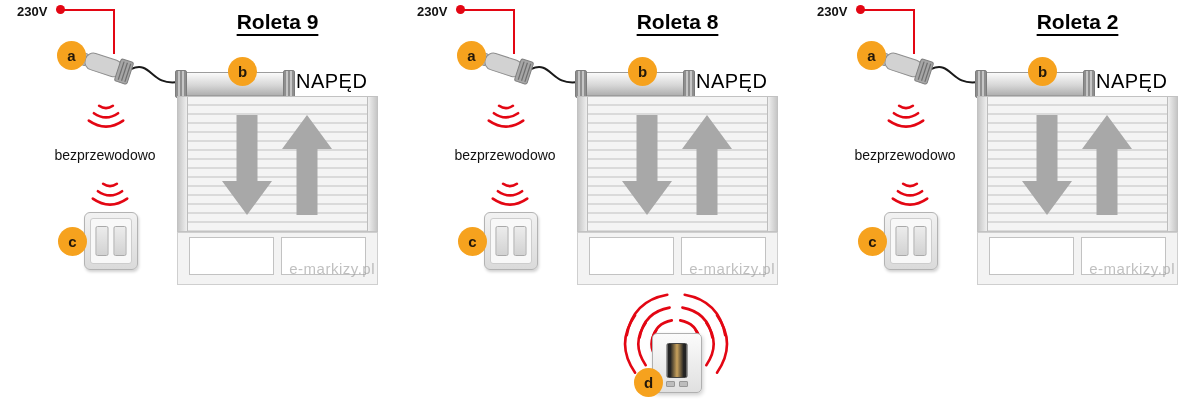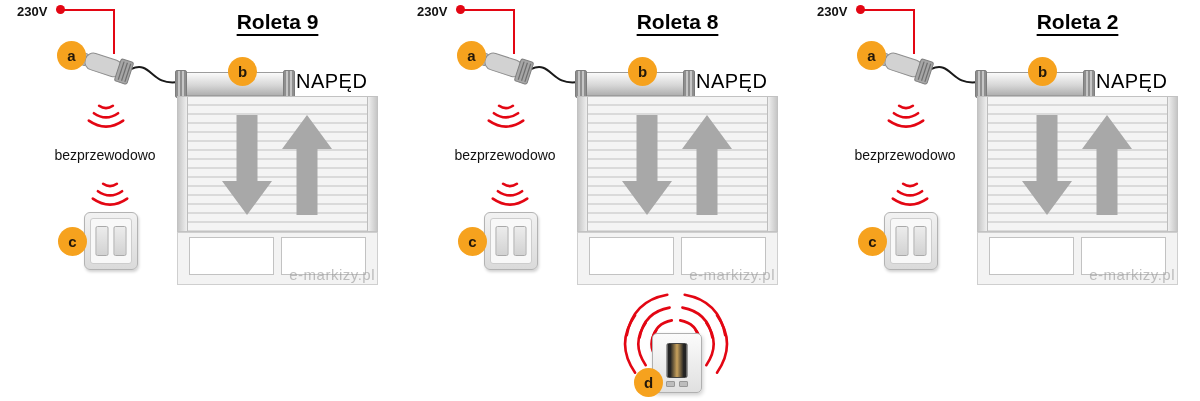--- a/index.html
+++ b/index.html
@@ -52,21 +52,21 @@
   .rail{position:absolute;top:0;bottom:0;width:9px}
   .rail-l{left:0;background:linear-gradient(90deg,#c6c6c6,#efefef);border-right:1px solid #bdbdbd}
   .rail-r{right:0;background:linear-gradient(270deg,#c6c6c6,#efefef);border-left:1px solid #bdbdbd}
   .arrow{position:absolute;top:18px;width:50px;height:100px;background:#a8a8a8}
   .arrow-down{left:44px;clip-path:polygon(29% 0,71% 0,71% 66%,100% 66%,50% 100%,0 66%,29% 66%)}
   .arrow-up{left:104px;clip-path:polygon(50% 0,100% 34%,71% 34%,71% 100%,29% 100%,29% 34%,0 34%)}
 
   .panes{position:absolute;left:2px;top:166px;width:201px;height:53px;box-sizing:border-box;
     background:#f3f3f3;border:1px solid #cfcfcf;display:flex;gap:7px;padding:4px 11px 9px}
   .pane{flex:1;background:#ffffff;border:1px solid #c2c2c2}
-  .watermark{position:absolute;right:5px;top:200px;font-size:15px;color:rgba(150,150,150,.6);letter-spacing:.5px;z-index:3}
+  .watermark{position:absolute;right:5px;top:194px;font-size:15px;color:rgba(150,150,150,.6);letter-spacing:.5px;z-index:3}
 
   .d-arcs{position:absolute;left:200px;top:274px;width:152px;height:132px}
   .remote-d{position:absolute;left:252px;top:333px;width:48px;height:58px;border-radius:5px;z-index:4;
     background:linear-gradient(180deg,#fbfbfb,#e0e0e0);border:1px solid #b0b0b0;box-shadow:1px 2px 4px rgba(0,0,0,.2)}
   .d-screen{position:absolute;left:50%;top:9px;transform:translateX(-50%);width:19px;height:33px;border:1px solid #444;border-radius:2px;
     background:linear-gradient(90deg,#232323 15%,#c9a25c 50%,#232323 85%)}
   .d-dots{position:absolute;bottom:5px;left:50%;transform:translateX(-50%);display:flex;gap:4px}
   .d-dot{width:7px;height:4px;background:#bdbdbd;border:1px solid #989898;border-radius:1px}
 </style>
 </head>

